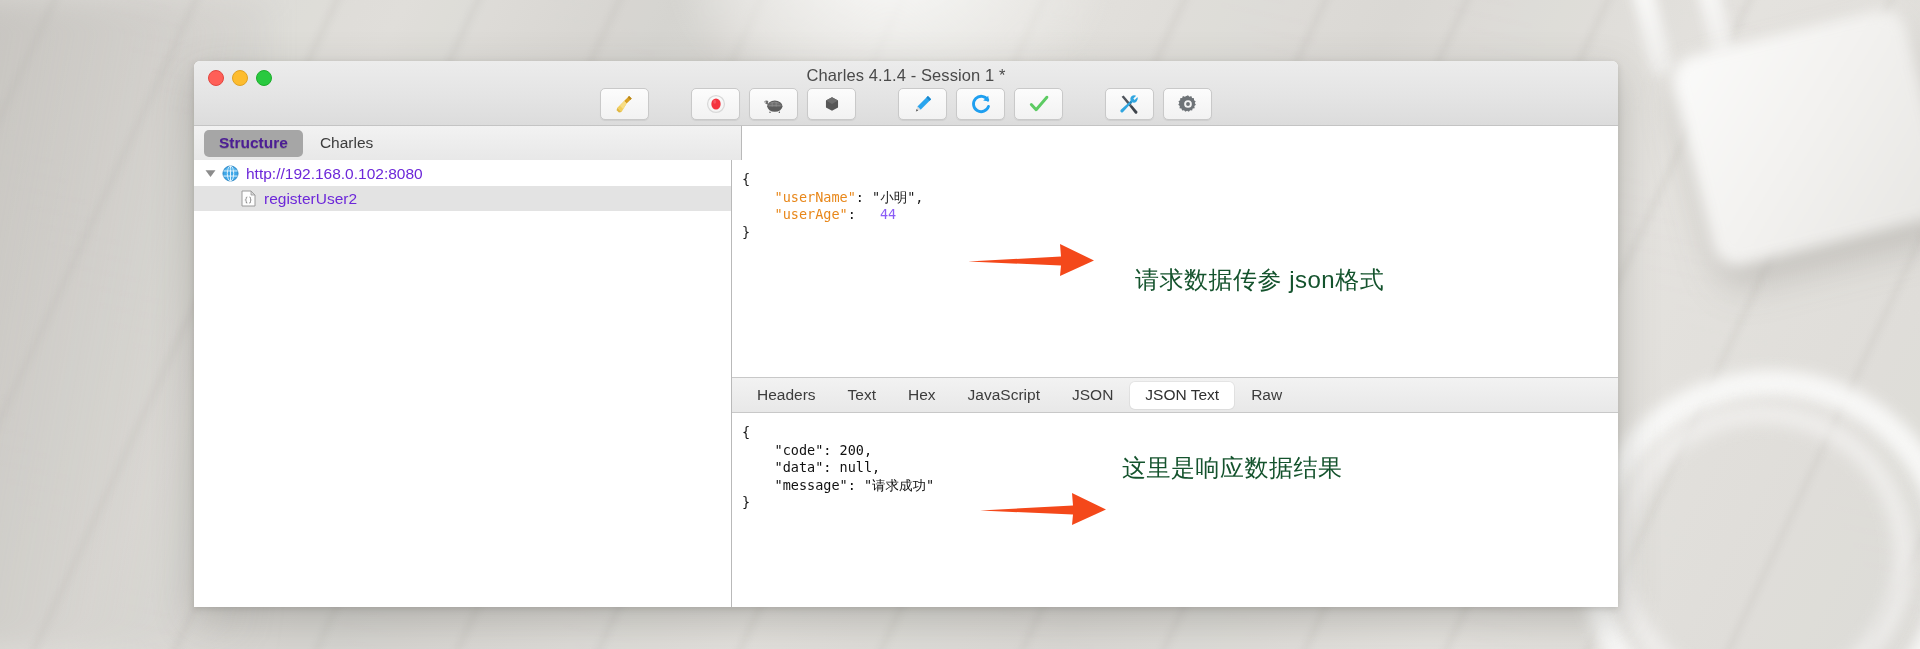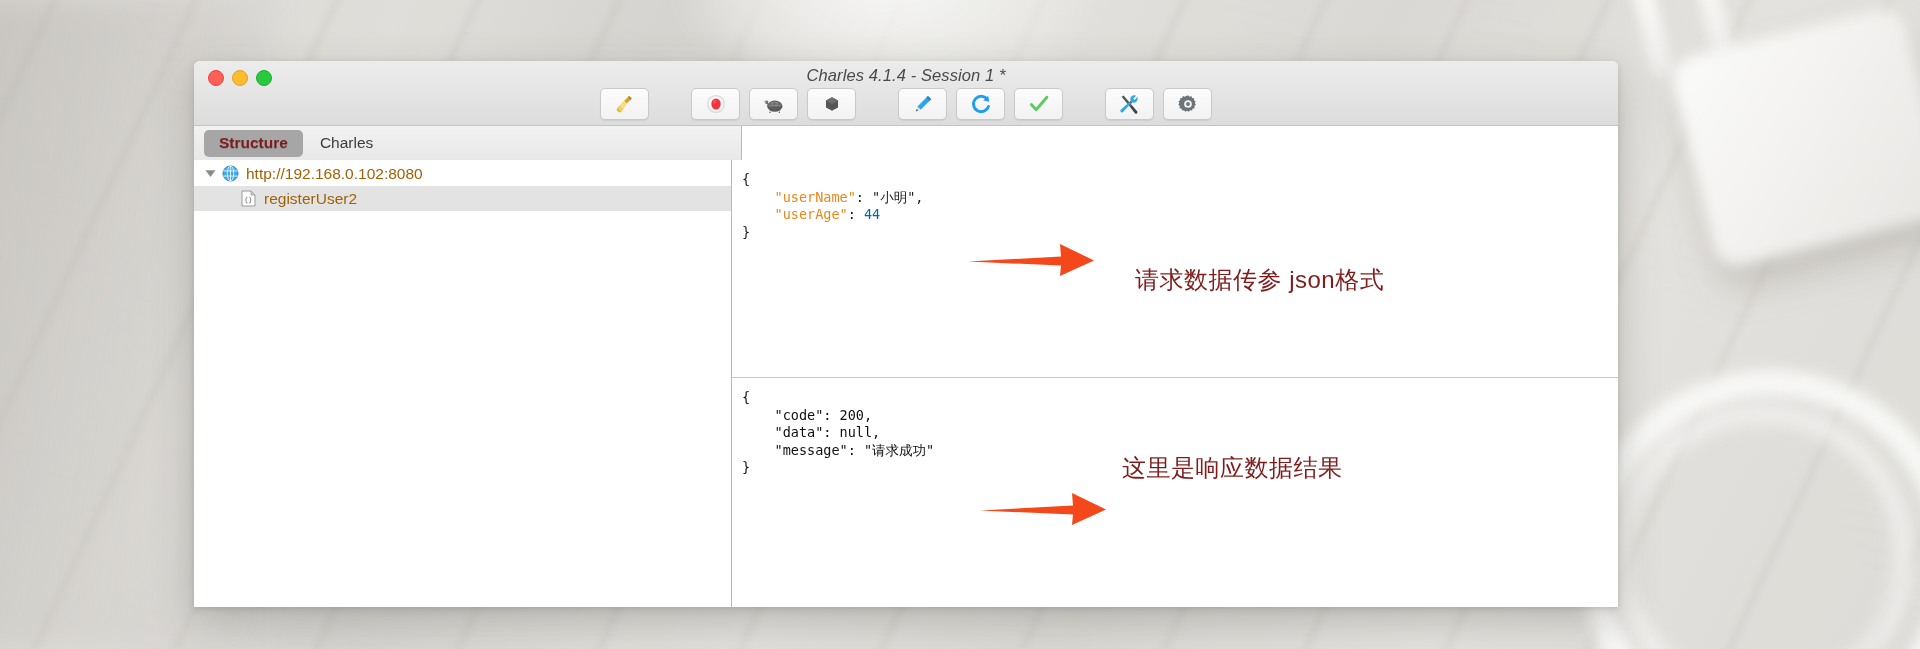--- a/index.html
+++ b/index.html
@@ -108,21 +108,20 @@
     flex-direction: column;
   }
 
   
   #titlebar {
     height: 64px;
     flex: 0 0 64px;
     background: linear-gradient(180deg, #ececec 0%, #e4e4e4 55%, #dcdcdc 100%);
     border-bottom: 1px solid #c4c4c4;
     position: relative;
-    font-style: italic;
   }
   #traffic-lights {
     position: absolute;
     left: 14px; top: 9px;
     display: flex; gap: 8px;
   }
   .tl { width: 14px; height: 14px; border-radius: 50%; }
   .tl-close    { background: #ff5f57; border: .5px solid #e2463f; }
   .tl-minimize { background: #fdbc2e; border: .5px solid #dfa123; }
   .tl-zoom     { background: #28c93f; border: .5px solid #1dad2b; }
@@ -170,21 +169,21 @@
   .tab {
     font-size: 15.5px;
     color: #3c3c3c;
     padding: 4px 15px 5px;
     border-radius: 5px;
     cursor: default;
     white-space: nowrap;
   }
   .tab.sel-gray {
     background: #a6a6a6;
-    color: #7f1d1d;
+    color: #4c1d95;
     font-weight: bold;
     text-shadow: 0 1px 0 rgba(0,0,0,.18);
   }
   .tab.sel-white {
     background: #ffffff;
     color: #2f2f2f;
     box-shadow: 0 0 0 1px rgba(0,0,0,.05);
   }
 
   #body-split {
@@ -207,21 +206,21 @@
     flex: 1 1 auto;
     background: #fff;
     overflow: hidden;
     padding-top: 1px;
   }
   .tree-row {
     display: flex;
     align-items: center;
     height: 25px;
     font-size: 15.5px;
-    color: #a16207;
+    color: #6d28d9;
     padding-left: 8px;
     cursor: default;
   }
   .tree-row.selected { background: #e3e3e3; }
   .disclosure {
     width: 16px; height: 16px;
     display: flex; align-items: center; justify-content: center;
     margin-right: 2px;
   }
   .disclosure svg { display: block; }
@@ -247,26 +246,26 @@
     white-space: pre;
     overflow: hidden;
     position: relative;
   }
   #request-body { flex: 0 0 206px; border-bottom: 1px solid #c8c8c8; }
   #response-body { flex: 1 1 auto; }
 
   .j-punct { color: #1a1a1a; }
   .j-key   { color: #e8871a; }
   .j-str   { color: #1a1a1a; }
-  .j-num   { color: #0369a1; }
+  .j-num   { color: #8b5cf6; margin-left: 16px; }
 
   
   .annot-text {
     position: absolute;
-    color: #7f1d1d;
+    color: #14532d;
     font-size: 24px;
     white-space: nowrap;
     letter-spacing: .5px;
   }
   .arrow { position: absolute; }
   #annot-1-text { left: 1135px; top: 264px; }
   #annot-2-text { left: 1122px; top: 452px; }
   #arrow-1 { left: 966px; top: 240px; }
   #arrow-2 { left: 978px; top: 489px; }
 </style>
@@ -434,20 +433,29 @@
       </div>
     </div>
 
     <div id="right-pane">
 
       <div class="code-area" id="request-body"><span class="j-punct">{</span>
 <span>    </span><span class="j-key">"userName"</span><span class="j-punct">: </span><span class="j-str">"小明",</span>
 <span>    </span><span class="j-key">"userAge"</span><span class="j-punct">: </span><span class="j-num">44</span>
 <span class="j-punct">}</span></div>
 
+      <div class="tabstrip">
+        <div class="tab">Headers</div>
+        <div class="tab">Text</div>
+        <div class="tab">Hex</div>
+        <div class="tab">JavaScript</div>
+        <div class="tab">JSON</div>
+        <div class="tab sel-white">JSON Text</div>
+        <div class="tab">Raw</div>
+      </div>
 
       <div class="code-area" id="response-body"><span>{</span>
 <span>    "code": 200,</span>
 <span>    "data": null,</span>
 <span>    "message": "请求成功"</span>
 <span>}</span></div>
 
     </div>
   </div>
 </div>

